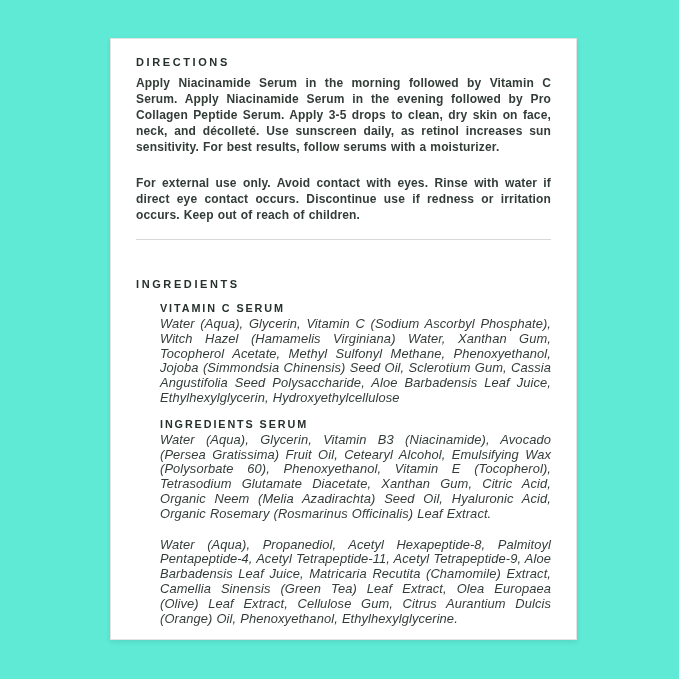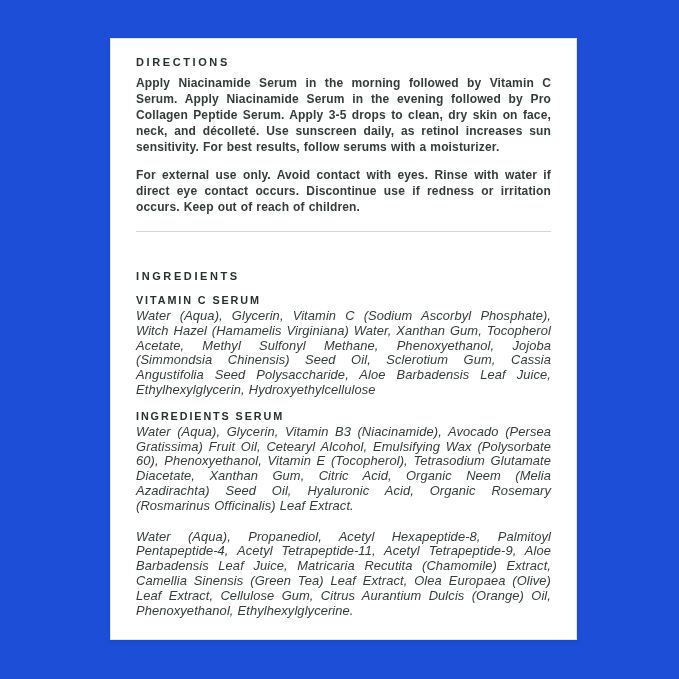--- a/index.html
+++ b/index.html
@@ -5,21 +5,21 @@
   html, body {
     margin: 0;
     padding: 0;
     background: #ffffff;
     font-family: "Liberation Sans", "DejaVu Sans", sans-serif;
   }
   .page {
     position: relative;
     width: 679px;
     height: 679px;
-    background: #1d4ed8;
+    background: #5eead4;
     overflow: hidden;
   }
   .label-card {
     position: absolute;
     left: 110px;
     top: 38px;
     width: 467px;
     height: 602px;
     box-sizing: border-box;
     background: #ffffff;
@@ -38,39 +38,39 @@
     margin: 7px 0 0 0;
     font-size: 12px;
     line-height: 16px;
     letter-spacing: 0.15px;
     word-spacing: 0.5px;
     text-align: justify;
     color: #333d38;
     font-weight: bold;
   }
   .body-lg.second {
-    margin-top: 12px;
+    margin-top: 20px;
   }
   .divider {
     border: none;
     border-top: 1px solid #d7d7d7;
     margin: 16px 0 0 0;
   }
   .ingredients-heading {
     margin-top: 39px;
   }
   .sub-heading {
     font-size: 10.8px;
     font-weight: 700;
     letter-spacing: 1.9px;
     line-height: 11px;
     color: #26312c;
   }
   .group-first .sub-heading { margin-top: 13px; }
-  .group { margin-top: 13px; }
+  .group { margin-top: 13px; margin-left: 24px; }
   .group-last { margin-top: 16px; }
   .body-sm {
     margin: 3px 0 0 0;
     font-size: 12.9px;
     line-height: 14.8px;
     letter-spacing: 0.1px;
     word-spacing: 0.4px;
     text-align: justify;
     color: #333d38;
     font-style: italic;

